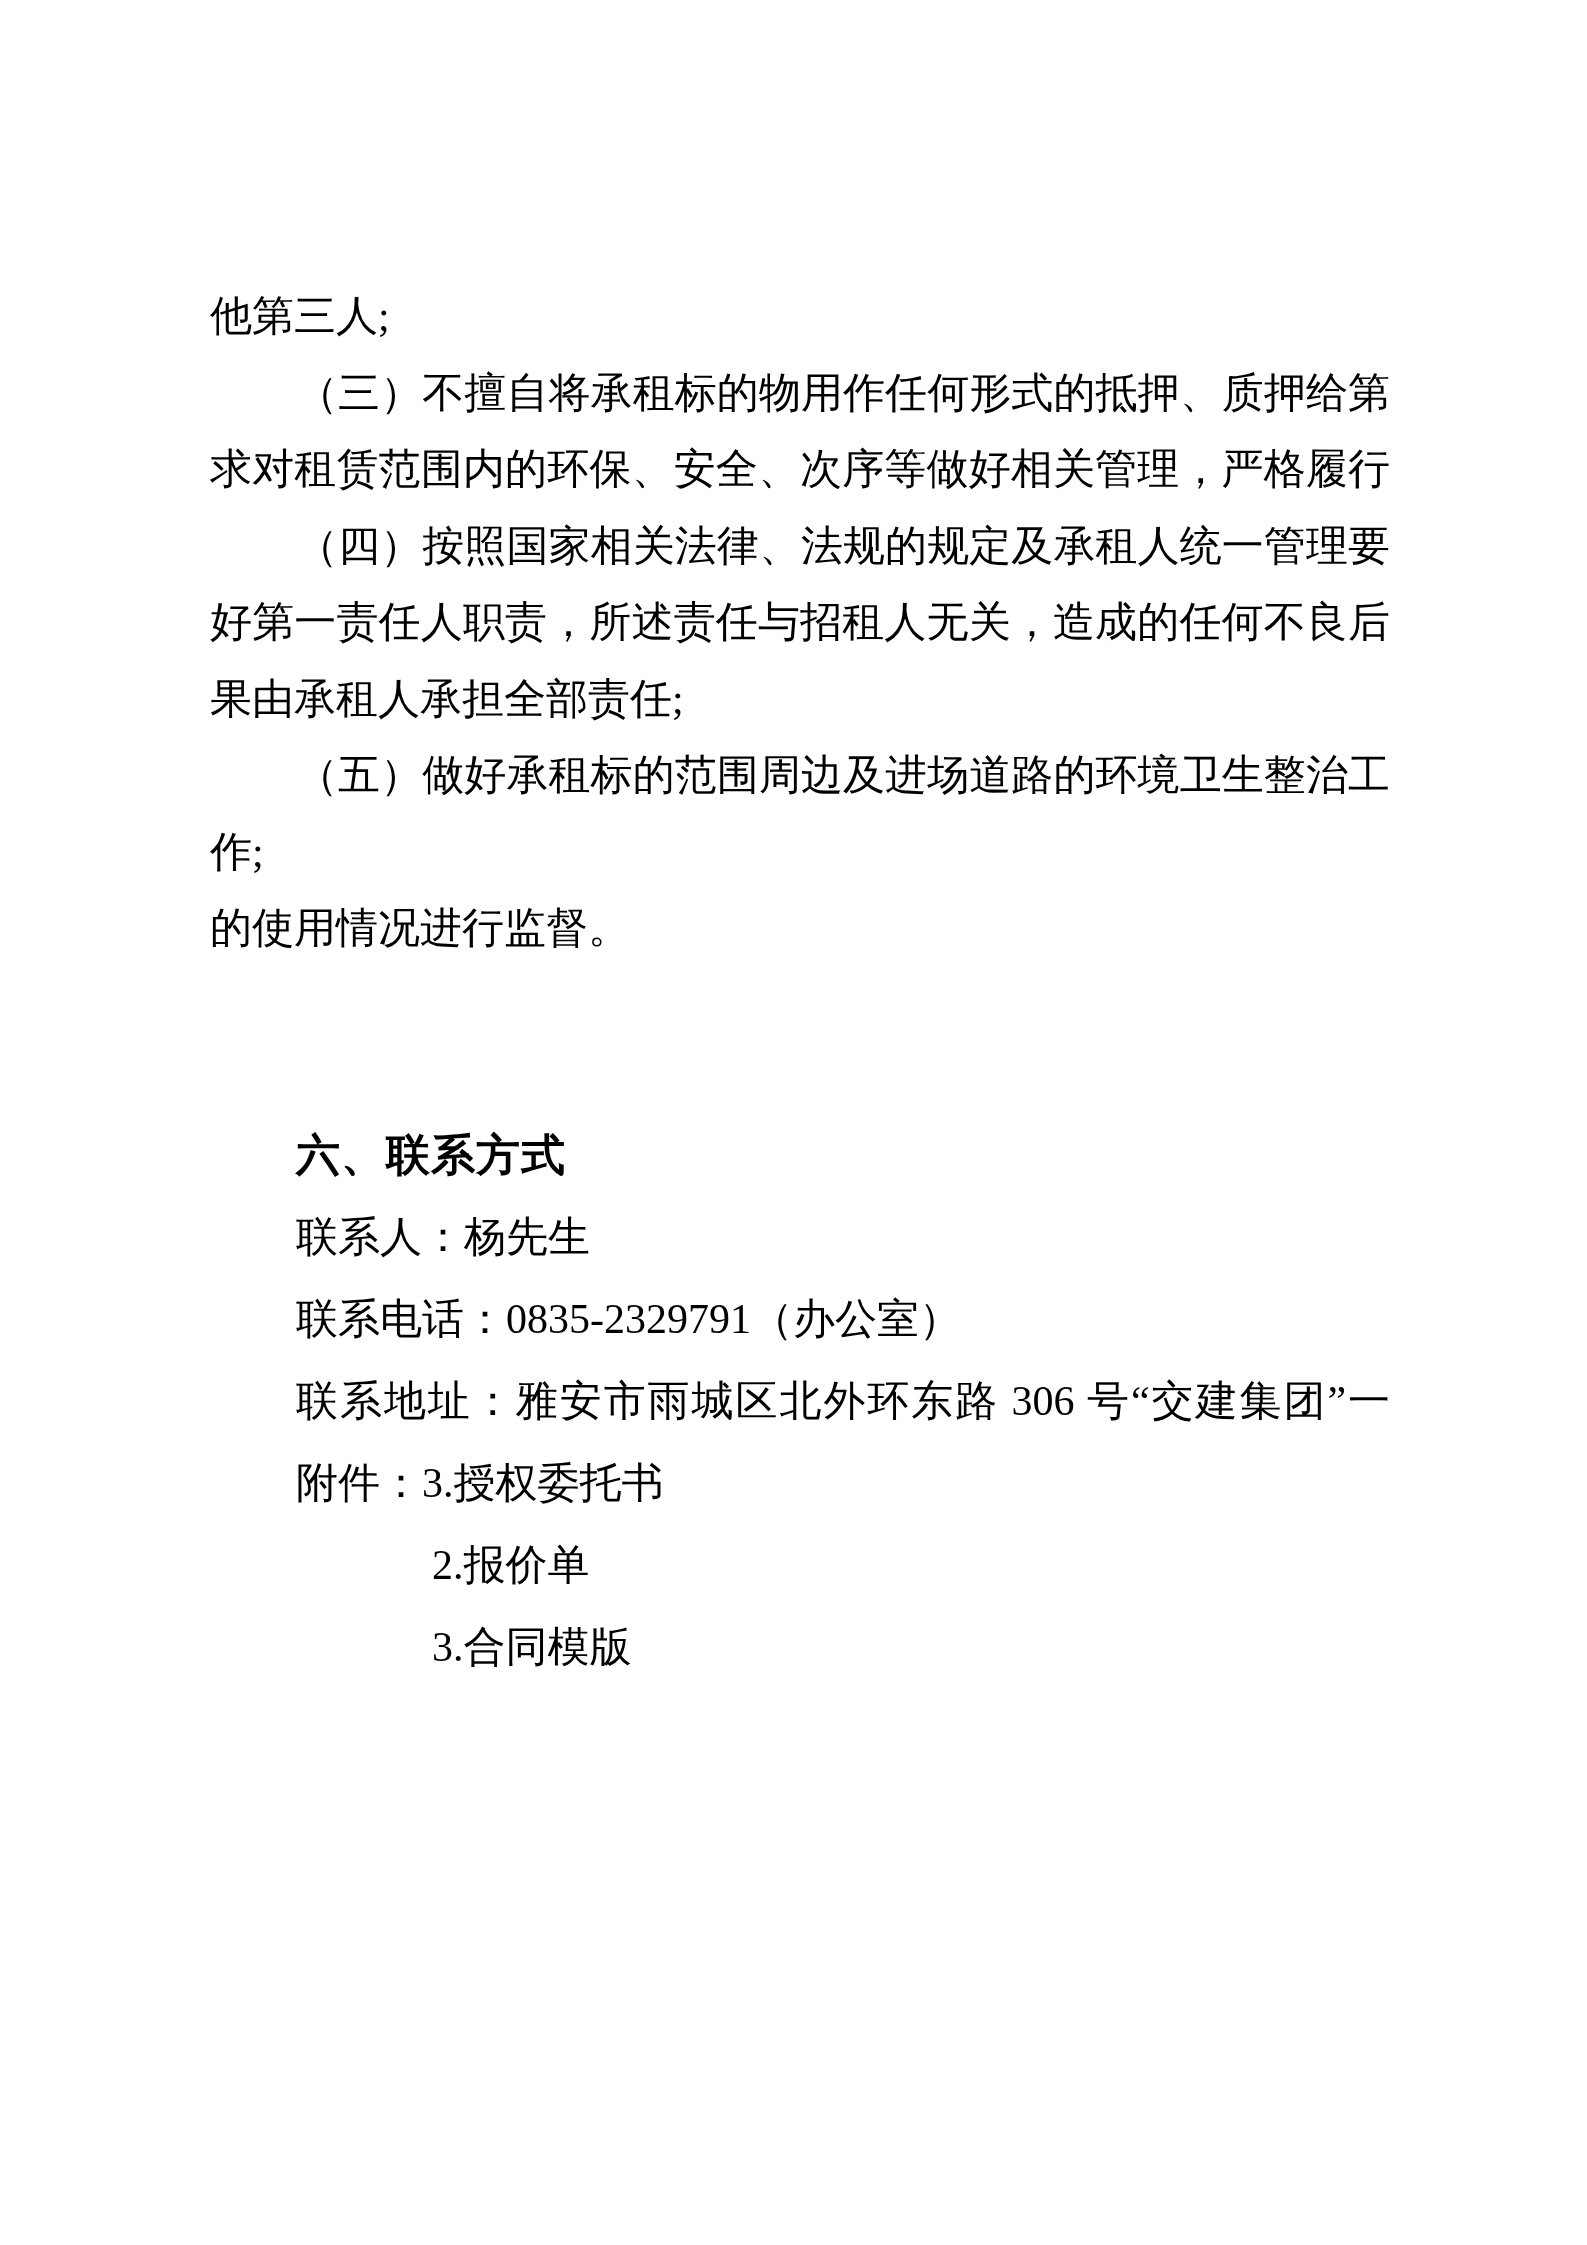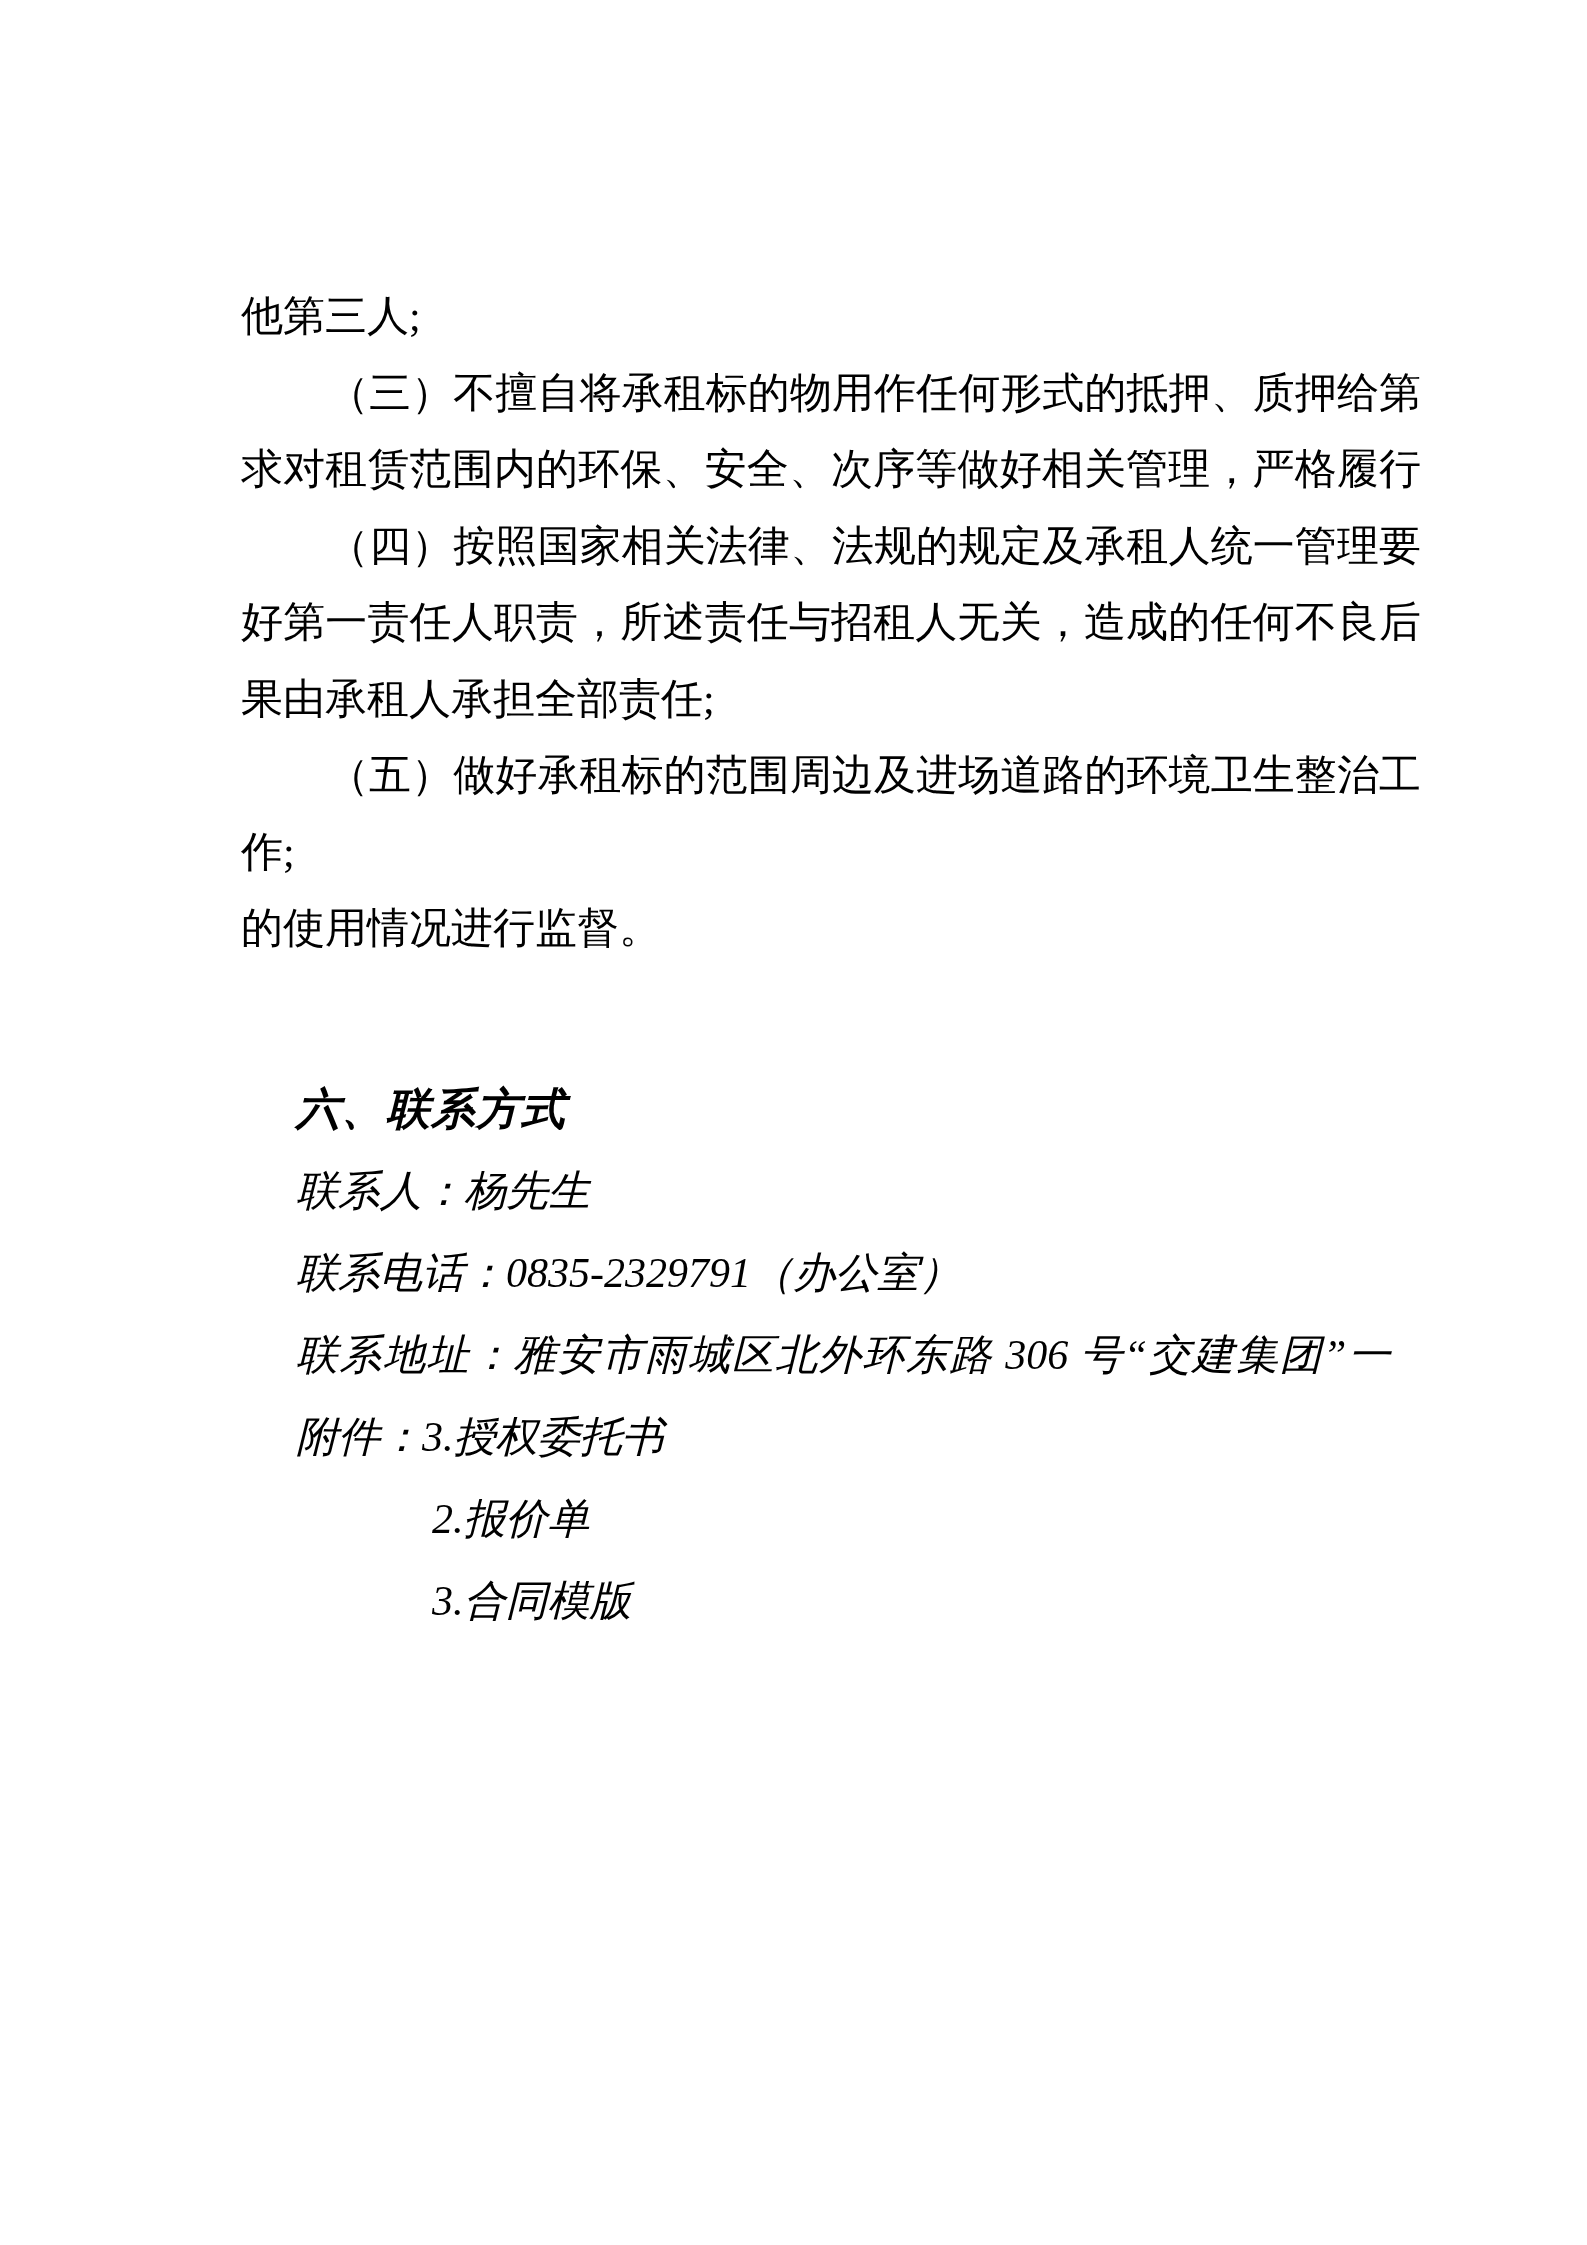--- a/index.html
+++ b/index.html
@@ -11,22 +11,22 @@
     color: #000000;
     font-family: "Liberation Serif", "DejaVu Serif", serif;
     overflow: hidden;
     margin: 0 auto;
   }
   .block {
     position: absolute;
     left: 210px;
     width: 1180px;
   }
-  #body-block { top: 278px; margin-left: 31px; }
-  #contact-block { top: 1068px; font-style: italic; }
+  #body-block { top: 278px; }
+  #contact-block { top: 1114px; }
   .ln {
     font-size: 42px;
     color: #000000;
     text-align: left;
   }
   #body-block .ln { line-height: 76.5px; height: 76.5px; }
   #contact-block .ln { line-height: 82px; height: 82px; }
   
   .fill {
     text-align: justify;

